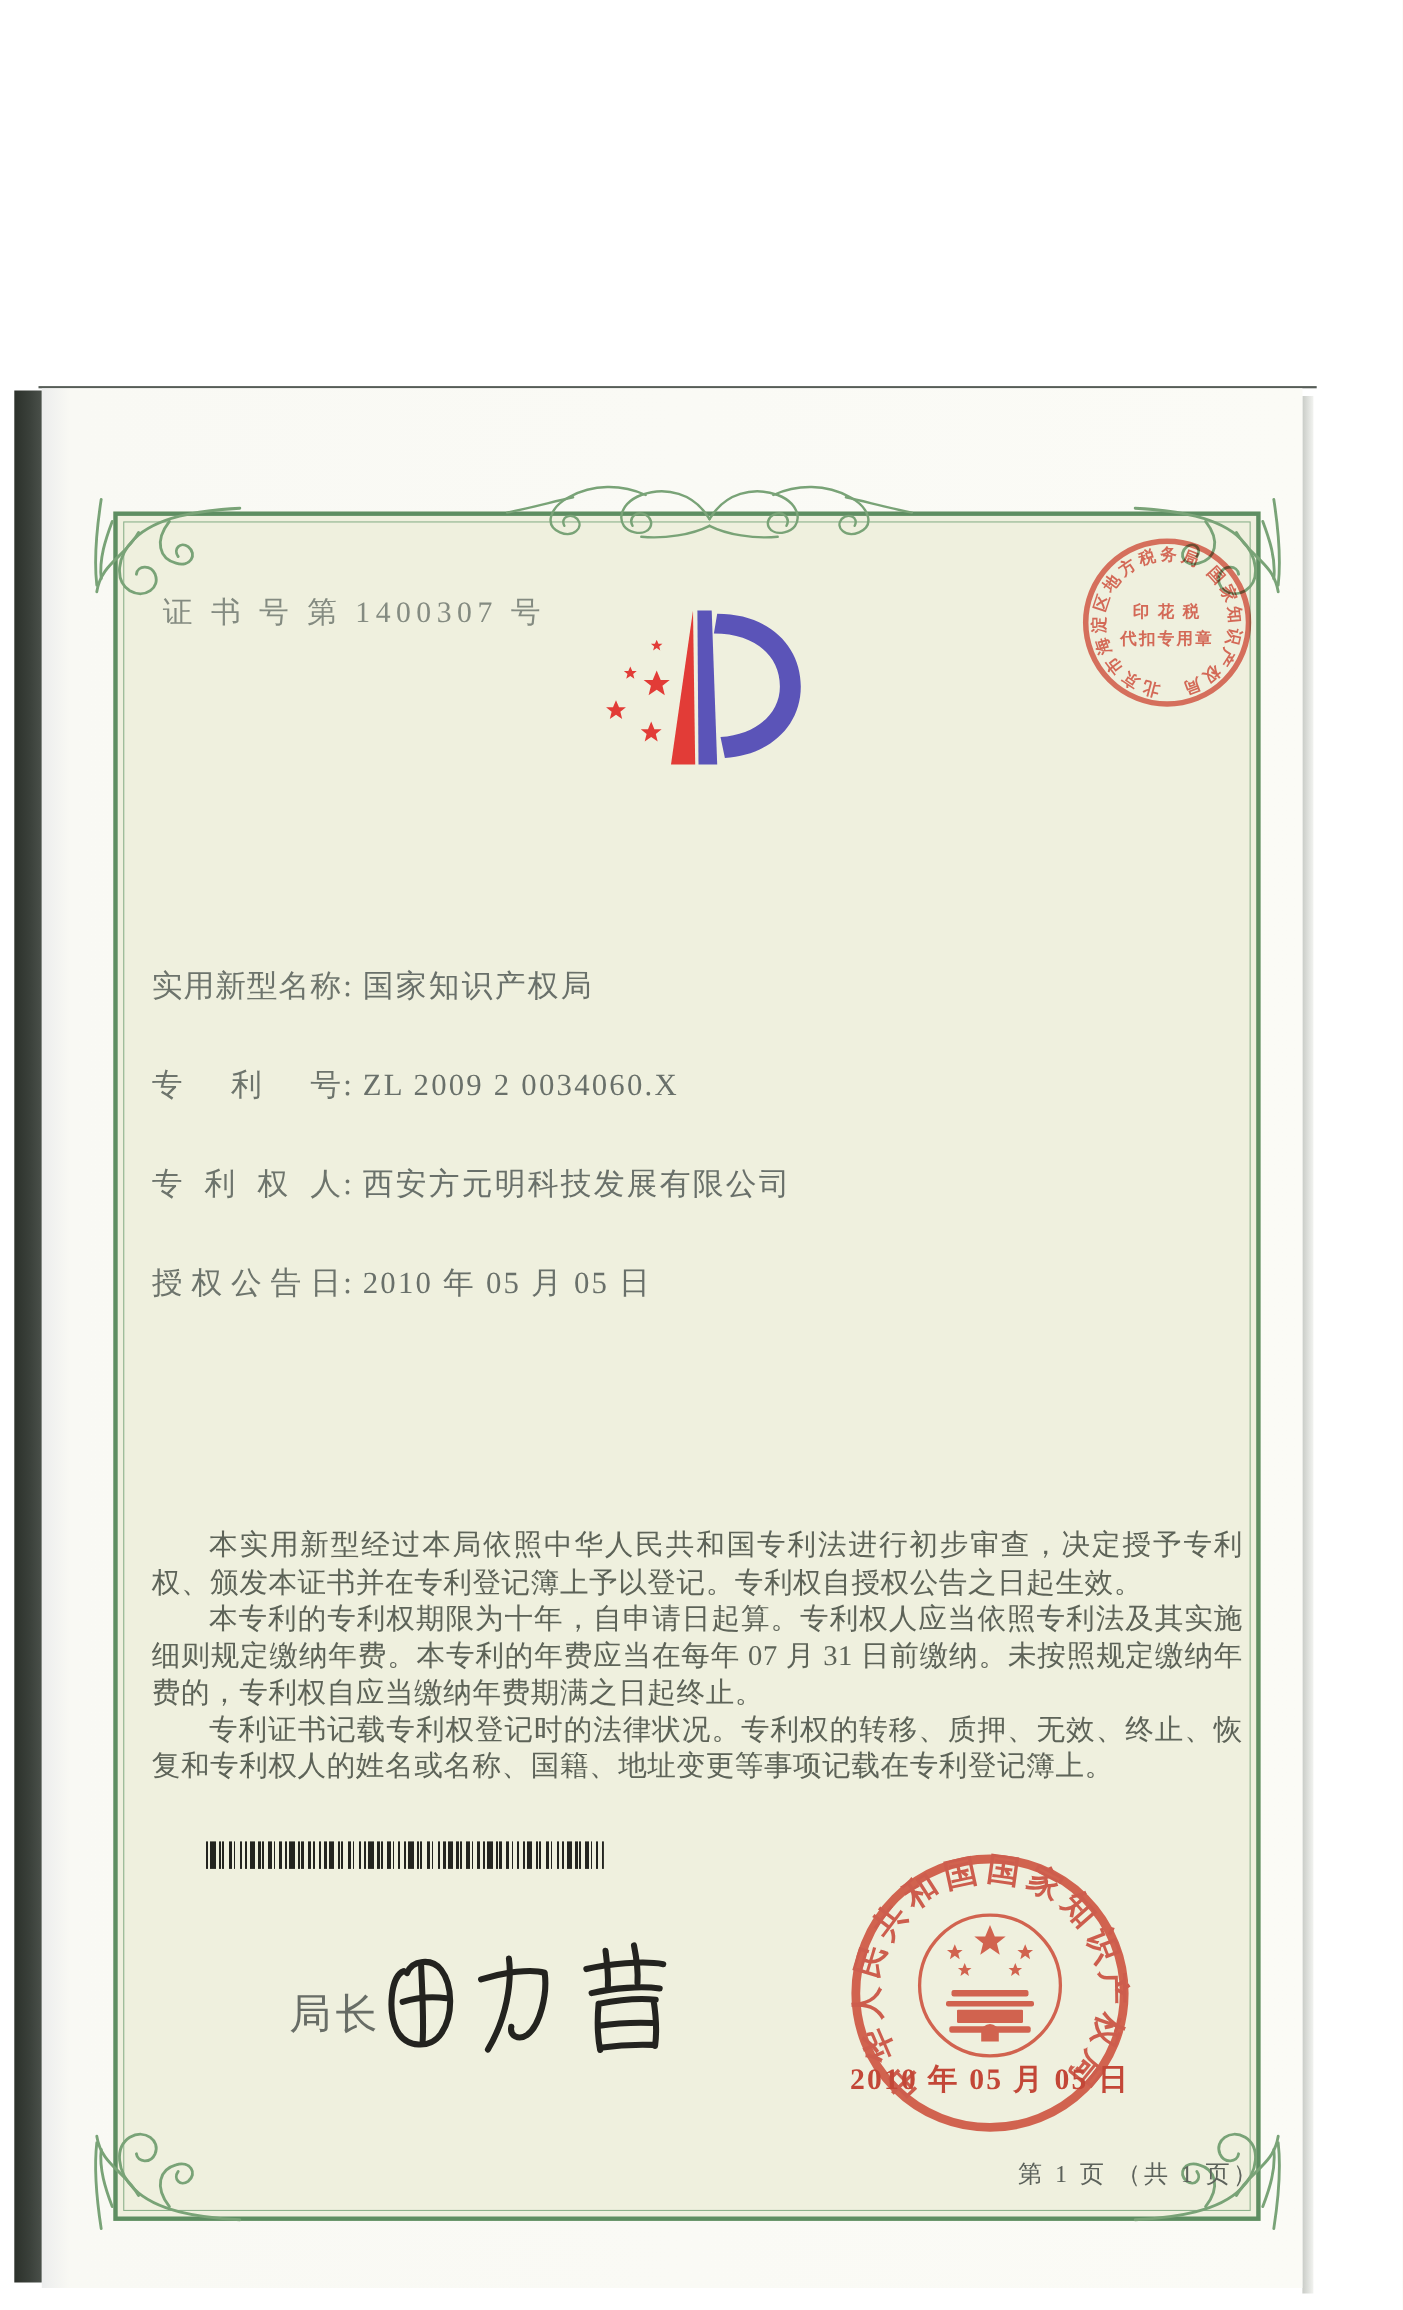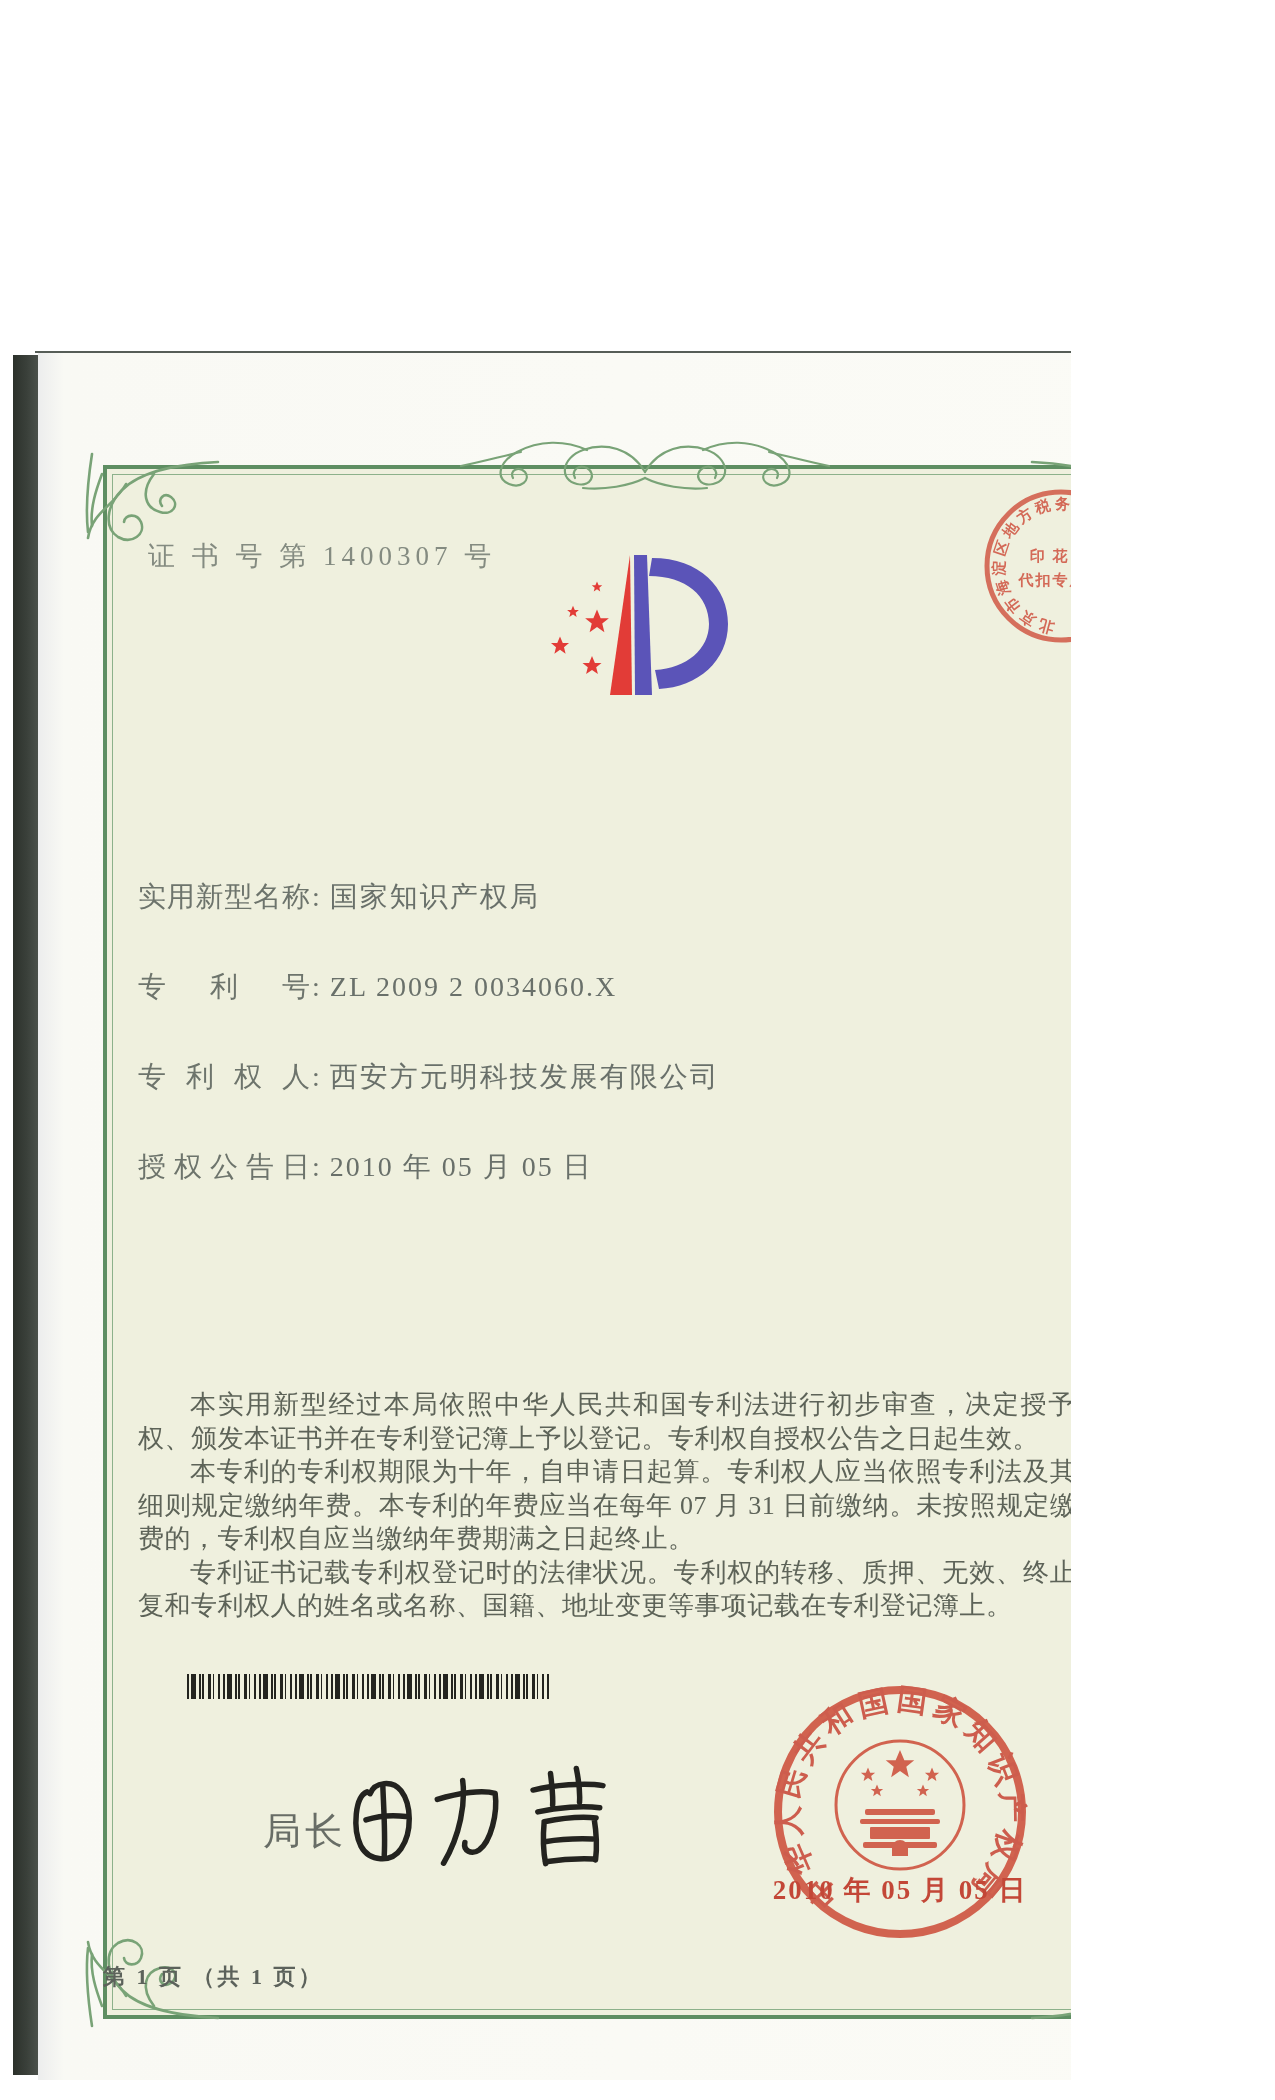--- a/index.html
+++ b/index.html
@@ -1,17 +1,17 @@
 <!DOCTYPE html>
 <html><head>
 <meta charset="utf-8">
 <style>
   * { margin:0; padding:0; box-sizing:border-box; }
   body { background:#ffffff; font-family:"Liberation Serif","DejaVu Serif",serif; }
-  .stage { position:relative; width:1071px; height:2100px; background:#ffffff; overflow:hidden; }
+  .stage { position:relative; width:1275px; height:2100px; background:#ffffff; overflow:hidden; }
 
   
   .scan-strip { position:absolute; left:13px; top:355px; width:25px; height:1720px;
     background:linear-gradient(90deg,#2c312b 0%,#3a403a 55%,#4a504a 100%); }
   .scan-topline { position:absolute; left:35px; top:351px; width:1162px; height:2px; background:#565d57; }
   .scan-rightline { position:absolute; left:1184px; top:360px; width:10px; height:1725px;
     background:linear-gradient(90deg,#c9ccc7,#f2f3f0); }
 
   
   .paper { position:absolute; left:38px; top:353px; width:1146px; height:1727px;
@@ -57,22 +57,22 @@
   .sig-title { position:absolute; left:263px; top:1806px; font-size:38px; letter-spacing:4px; color:#686d66; }
   .sig-svg { position:absolute; left:338px; top:1758px; transform:rotate(-2deg); }
   .visually-hidden { position:absolute; width:1px; height:1px; overflow:hidden; clip:rect(0 0 0 0); white-space:nowrap; }
 
   
   .seal { position:absolute; mix-blend-mode:multiply; opacity:0.92; }
   .seal-top { left:976px; top:481px; }
   .seal-bottom { left:765px; top:1677px; }
 
   
-  .footer-page { position:absolute; left:103px; top:1962px; width:1043px; text-align:left;
-    font-size:22px; letter-spacing:3px; color:#5c625b;font-weight:bold; }
+  .footer-page { position:absolute; left:103px; top:1962px; width:1043px; text-align:right;
+    font-size:22px; letter-spacing:3px; color:#5c625b; }
 </style>
 </head>
 <body>
 
 <div class="stage">
 
   <div class="scan-strip"></div>
   <div class="scan-topline"></div>
   <div class="scan-rightline"></div>
 

